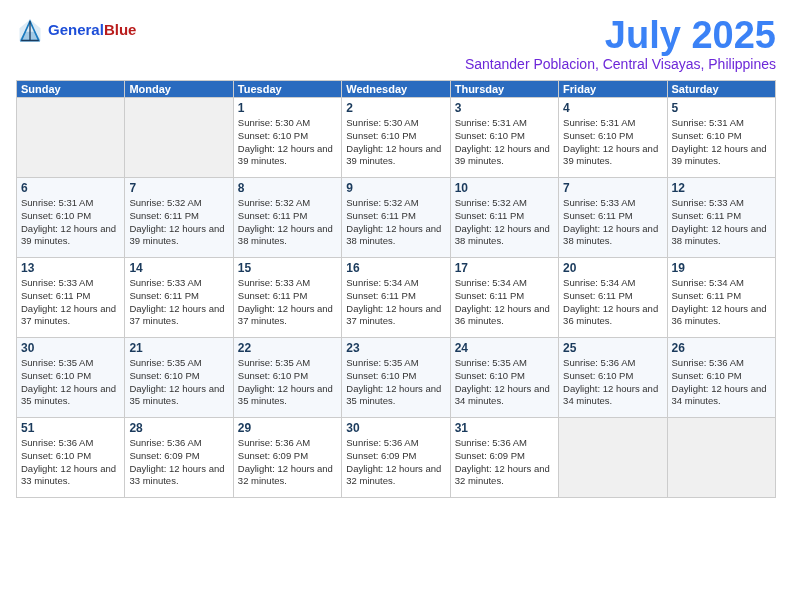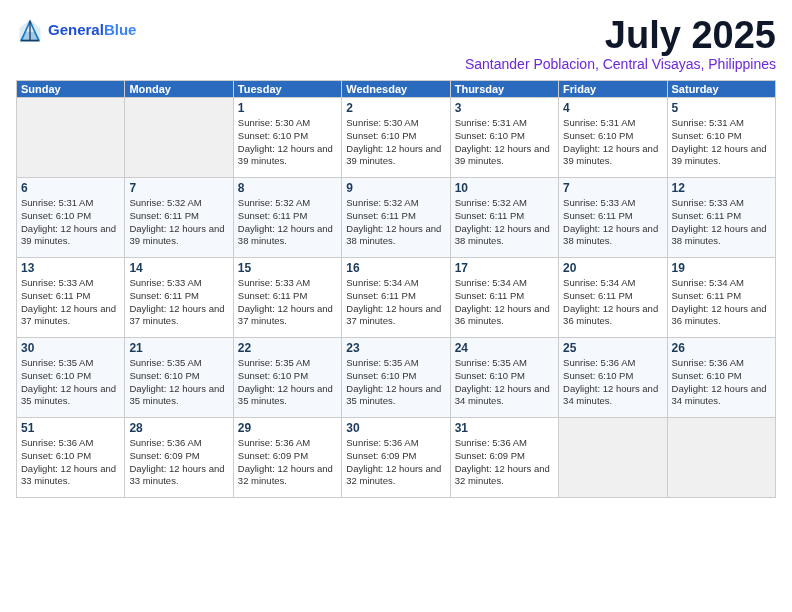--- a/index.html
+++ b/index.html
@@ -28,21 +28,21 @@
       line-height: 1.1;
     }
     .logo-icon {
       width: 28px;
       height: 28px;
     }
     .title-block { text-align: right; }
     .month-title {
       font-size: 38px;
       font-weight: bold;
-      color: #0f172a;
+      color: #3b82f6;
       line-height: 1;
     }
     .subtitle {
       font-size: 14px;
       color: #6d28d9;
       margin-top: 2px;
     }
     table {
       width: 100%;
       border-collapse: collapse;
@@ -89,21 +89,21 @@
     <svg class="logo-icon" viewBox="0 0 32 32">
       <rect x="0" y="0" width="32" height="32" fill="none"></rect>
       <polygon points="16,4 28,14 28,28 4,28 4,14" fill="#1a7abf" opacity="0.15"></polygon>
       <polygon points="10,18 22,18 28,28 4,28" fill="#1a7abf" opacity="0.3"></polygon>
       <polygon points="16,6 26,28 6,28" fill="none" stroke="#1a7abf" stroke-width="2"></polygon>
       <line x1="16" y1="6" x2="16" y2="28" stroke="#1a3a5c" stroke-width="1.5"></line>
       <line x1="6" y1="28" x2="26" y2="28" stroke="#1a3a5c" stroke-width="1.5"></line>
     </svg>
     <div>
       <div class="logo-text">
-        <span style="color:#1d4ed8">General</span><span style="color:#3b82f6">Blue</span>
+        <span style="color:#1d4ed8">General</span><span style="color:#b91c1c">Blue</span>
       </div>
     </div>
   </div>
   <div class="title-block">
     <div class="month-title">July 2025</div>
     <div class="subtitle">Santander Poblacion, Central Visayas, Philippines</div>
   </div>
 </div>
 
 <table>

